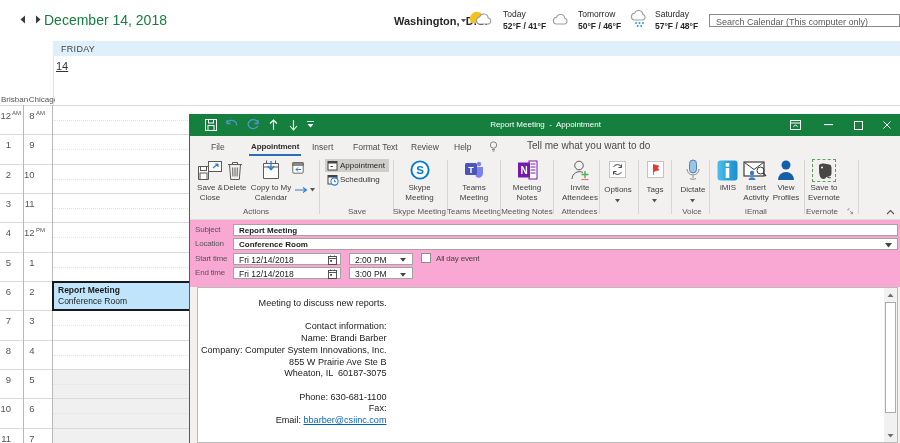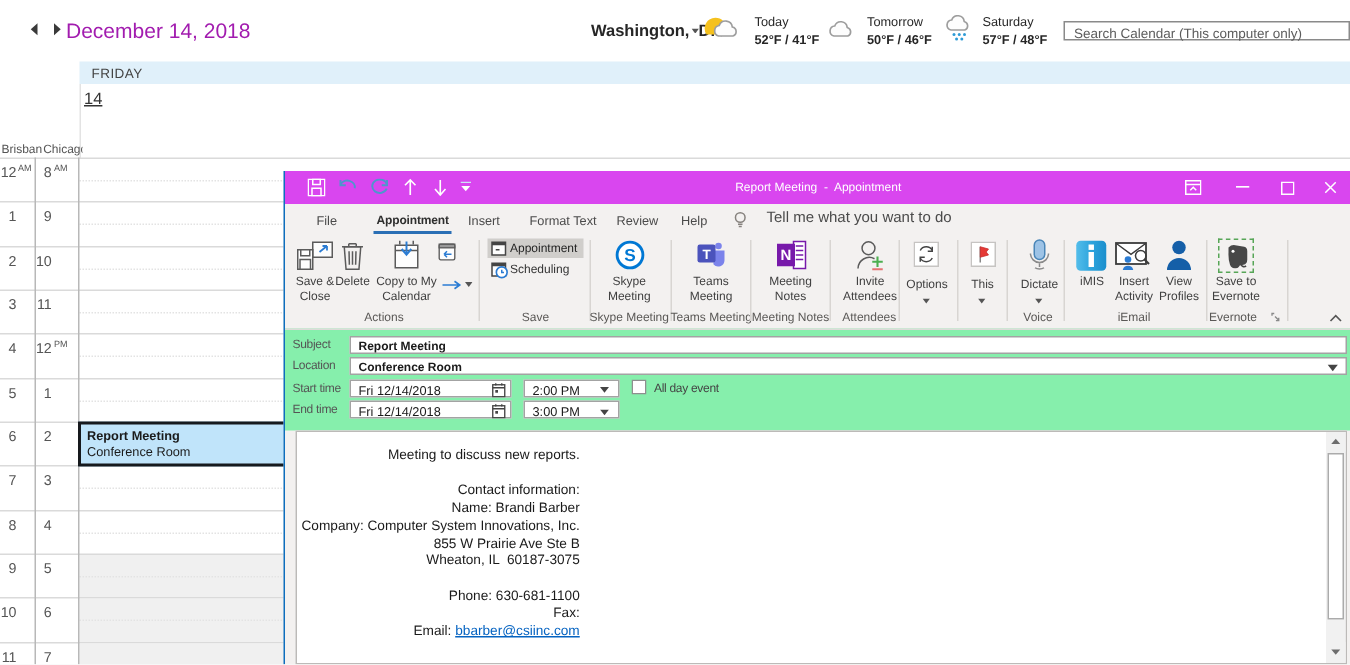--- a/index.html
+++ b/index.html
@@ -2,21 +2,21 @@
 <html><head>
 <meta charset="utf-8">
 <style>
 * { margin:0; padding:0; box-sizing:border-box; }
 html,body { width:900px; height:443px; overflow:hidden; }
 body { font-family:"Liberation Sans", sans-serif; background:#fff; }
 #app { position:relative; width:900px; height:443px; overflow:hidden; background:#fff; }
 .abs { position:absolute; }
 
 
-#dateTitle { position:absolute; left:44px; top:12px; font-size:14px; color:#a21caf; }
+#dateTitle { position:absolute; left:44px; top:12px; font-size:14px; color:#15803d; }
 .wxlab { position:absolute; font-size:8.5px; color:#262626; white-space:nowrap; }
 .wxtmp { position:absolute; font-size:8.5px; font-weight:bold; color:#262626; white-space:nowrap; }
 #searchBox { position:absolute; left:709px; top:14px; width:191px; height:13px; border:1px solid #8a8a8a; background:#fff; }
 #searchBox span { position:absolute; left:6px; top:2px; font-size:9px; color:#5c5c5c; white-space:nowrap; }
 
 #fridayBar { position:absolute; left:53px; top:41px; width:847px; height:15px; background:#e0f0fa; }
 #fridayBar span { position:absolute; left:8px; top:3px; font-size:9px; color:#444; letter-spacing:0.3px; }
 #dayArea { position:absolute; left:53px; top:56px; width:847px; height:50px; background:#fff; border-left:1px solid #e3e3e3; }
 #dateNum { position:absolute; left:56px; top:60px; font-size:11px; color:#333;text-decoration:underline; }
 #tzLabels { position:absolute; left:1px; top:95px; width:54px; height:11px; overflow:hidden; font-size:8px; color:#555; white-space:nowrap; }
@@ -28,34 +28,34 @@
 .off .dayfill { background:#f0f0f0; }
 .gcol { position:absolute; top:0; height:100%; border-left:1px solid #b8b8b8; }
 .hlabel { position:absolute; font-size:9.5px; color:#555; }
 .hsup { position:absolute; font-size:6px; color:#555; }
 #event { position:absolute; left:52px; top:281px; width:848px; height:30px; background:#c0e4fa; border:2px solid #16191d; }
 #event .t1 { position:absolute; left:4px; top:2px; font-size:8.5px; font-weight:bold; color:#1a1a1a; }
 #event .t2 { position:absolute; left:4px; top:13px; font-size:8.5px; color:#1a1a1a; }
 
 
 #win { position:absolute; left:189px; top:114px; width:711px; height:329px; background:#f3f1f0; border-left:1px solid #0e6ebd; }
-#titlebar { position:absolute; left:0; top:0; width:711px; height:22px; background:#d946ef; }
+#titlebar { position:absolute; left:0; top:0; width:711px; height:22px; background:#15803d; }
 #titlebar .title { position:absolute; left:0; width:711px; top:6px; text-align:center; color:#fff; font-size:8px; }
 #menubar { position:absolute; left:0; top:22px; width:711px; height:21px; background:#f3f1f0; }
 .mitem { position:absolute; top:6px; font-size:8.5px; color:#4a4a4a; white-space:nowrap; }
 #apptUnderline { position:absolute; top:18px; height:2px; background:#2a6fb5; }
 #ribbon { position:absolute; left:0; top:43px; width:711px; height:62px; background:#f3f1f0; }
 .rsep { position:absolute; top:3px; width:1px; height:54px; background:#d8d5d2; }
 .glabel { position:absolute; top:50px; font-size:8px; color:#5a5856; text-align:center; white-space:nowrap; }
 .rlabel { position:absolute; font-size:8px; color:#3f3f3f; text-align:center; line-height:9.5px; white-space:pre; }
 .ricon { position:absolute; }
 .sbtn { position:absolute; font-size:8px; color:#333; white-space:nowrap; }
 
 
-#form { position:absolute; left:0; top:105px; width:711px; height:68px; background:#86efac; border-top:1px solid #dddbd9; }
+#form { position:absolute; left:0; top:105px; width:711px; height:68px; background:#f9a8d4; border-top:1px solid #dddbd9; }
 .flabel { position:absolute; left:5px; font-size:8px; letter-spacing:-0.2px; color:#555; white-space:nowrap; }
 .finput { position:absolute; background:#fff; border:1px solid #a3a3a3; font-size:8.5px; color:#1a1a1a; }
 .finput .v { position:absolute; left:5px; top:1px; white-space:nowrap; }
 
 
 #bodyArea { position:absolute; left:6.5px; top:173px; width:701.5px; height:156px; background:#fff; border:1px solid #bcbab8; }
 #bodyText { position:absolute; left:3.5px; top:10px; font-size:9.1px; line-height:11.7px; color:#1a1a1a; white-space:pre;text-align:right; }
 #scroll { position:absolute; right:0px; top:0px; width:13px; height:154px; background:#f1f1f1; }
 #scrollThumb { position:absolute; left:1px; top:14px; width:11px; height:111px; background:#ffffff; border:1px solid #ababab; }
 .sarrow { position:absolute; left:0px; width:13px; height:13px; background:#f1f1f1; }
@@ -234,21 +234,21 @@
           <path d="M0.5 0.5 L7.5 7.5 M7.5 0.5 L0.5 7.5"></path>
         </svg>
     </div>
     <div id="menubar">
         <div class="mitem" style="left:21px;">File</div>
         <div class="mitem" style="left:61px; font-weight:bold; color:#2f2f2f; font-size:8px; letter-spacing:-0.1px; top:5.5px;" id="mAppt">Appointment</div>
         <div class="mitem" style="left:122px;">Insert</div>
         <div class="mitem" style="left:163px;">Format Text</div>
         <div class="mitem" style="left:221px;">Review</div>
         <div class="mitem" style="left:264px;">Help</div>
-        <div class="mitem" style="left:321px; font-size:10px; top:4px;">Tell me what you want to do</div>
+        <div class="mitem" style="left:337px; font-size:10px; top:4px;">Tell me what you want to do</div>
         <svg class="abs" style="left:299px; top:5px;" width="9" height="12" viewBox="0 0 9 12" fill="none" stroke="#86827e" stroke-width="1">
           <circle cx="4.5" cy="4" r="3.2"></circle>
           <path d="M3 8.5 L6 8.5 M3.5 10 L5.5 10"></path>
         </svg>
         <div id="apptUnderline" style="left: 59px; width: 52px;"></div>
       </div>
     <div id="ribbon">
 
       <svg class="ricon" style="left:6px; top:3px;" width="27" height="22" viewBox="0 0 27 22">
         <rect x="12.5" y="1.5" width="13" height="10" fill="#fdfdfd" stroke="#5b5b5b"></rect>
@@ -368,21 +368,21 @@
       <svg class="ricon" style="left:425px; top:42px;" width="5" height="3.5" viewBox="0 0 5 3.5">
           <path d="M0 0 L5 0 L2.5 3.4 Z" fill="#555"></path>
         </svg>
       <div class="rsep" style="left:448px;"></div>
 
       <svg class="ricon" style="left:457px; top:4px;" width="17" height="17" viewBox="0 0 17 17">
         <rect x="0.5" y="0.5" width="16" height="16" fill="#fff" stroke="#c6c4c2"></rect>
         <path d="M6.5 3.5 v10.5" stroke="#888"></path>
         <path d="M6.5 3.5 l5.5 1.5 l-1.5 2 l1.5 2 l-5.5 1.5 z" fill="#e53935" stroke="#c62828" stroke-width="0.5"></path>
       </svg>
-      <div class="rlabel" style="left:445px; top:28px; width:40px;">This</div>
+      <div class="rlabel" style="left:445px; top:28px; width:40px;">Tags</div>
       <svg class="ricon" style="left:462px; top:42px;" width="5" height="3.5" viewBox="0 0 5 3.5">
           <path d="M0 0 L5 0 L2.5 3.4 Z" fill="#555"></path>
         </svg>
       <div class="rsep" style="left:481px;"></div>
 
       <svg class="ricon" style="left:495px; top:2px;" width="16" height="23" viewBox="0 0 16 23">
         <rect x="4.5" y="1" width="7" height="13" rx="3.5" fill="#9dc3e6" stroke="#4a86b8"></rect>
         <path d="M2 10 a6 6 0 0 0 12 0" fill="none" stroke="#8a8a8a"></path>
         <line x1="8" y1="16.5" x2="8" y2="19" stroke="#8a8a8a"></line>
         <path d="M5 19.5 a3.5 1.6 0 0 0 6 0" fill="none" stroke="#8a8a8a"></path>

